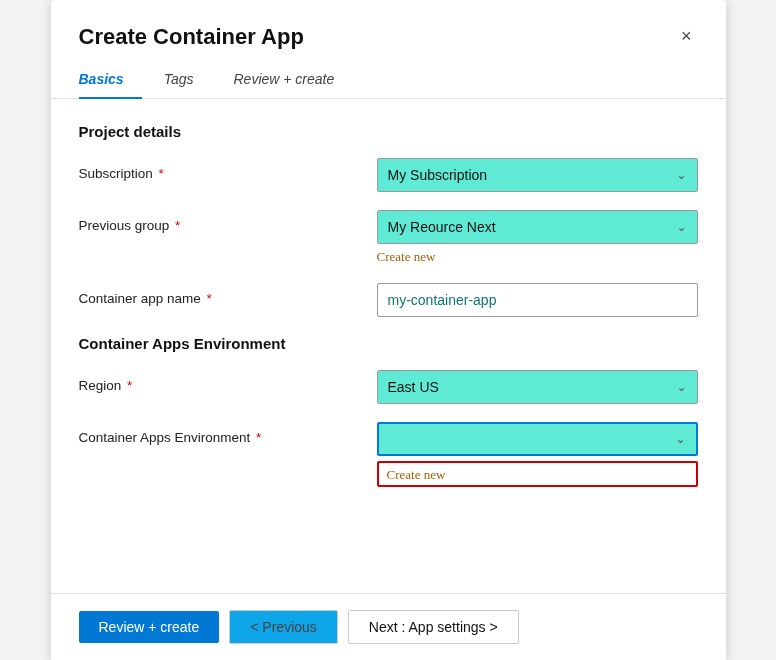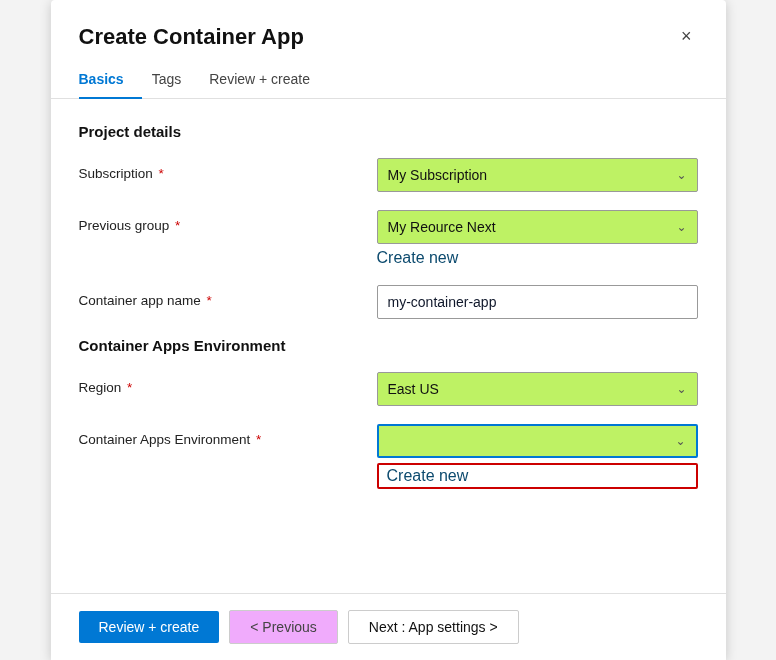--- a/index.html
+++ b/index.html
@@ -39,21 +39,22 @@
       cursor: pointer;
       color: #444;
       padding: 4px 6px;
       border-radius: 2px;
     }
 
     .tabs {
       display: flex;
       border-bottom: 1px solid #e0e0e0;
       padding: 0 28px;
-      gap: 0;
+      gap: 12px;
+      font-style: italic;
     }
     .tab {
       padding: 10px 18px 10px 0;
       font-size: 14px;
       color: #444;
       cursor: pointer;
       border-bottom: 2px solid transparent;
       margin-bottom: -1px;
       margin-right: 10px;
     }
@@ -96,44 +97,45 @@
       flex-direction: column;
     }
     .dropdown {
       display: flex;
       align-items: center;
       border: 1px solid #999;
       border-radius: 2px;
       padding: 6px 10px;
       font-size: 14px;
       color: #111;
-      background: #bef264;
+      background: #5eead4;
       cursor: pointer;
       justify-content: space-between;
       min-height: 34px;
     }
     .dropdown-arrow {
       font-size: 12px;
       color: #555;
       margin-left: 8px;
     }
     .create-new-link {
-      color: #0c4a6e;
-      font-size: 16px;
+      color: #a16207;
+      font-size: 13px;
       margin-top: 5px;
       cursor: pointer;
       text-decoration: none;
       display: inline-block;
+      font-family: Liberation Serif, serif;
     }
     .text-input {
       border: 1px solid #999;
       border-radius: 2px;
       padding: 6px 10px;
       font-size: 14px;
-      color: #0f172a;
+      color: #0f766e;
       min-height: 34px;
       outline: none;
       width: 100%;
     }
 
     .dropdown.focused {
       border: 2px solid #0078d4;
     }
     .create-new-box {
       display: inline-block;
@@ -166,21 +168,21 @@
       background: #0078d4;
       color: #fff;
       border: none;
       padding: 8px 20px;
       font-size: 14px;
       border-radius: 2px;
       cursor: pointer;
       font-weight: 500;
     }
     .btn-secondary {
-      background: #f0abfc;
+      background: #0ea5e9;
       color: #444;
       border: 1px solid #ccc;
       padding: 8px 20px;
       font-size: 14px;
       border-radius: 2px;
       cursor: pointer;
       font-weight: 500;
     }
     .btn-outline {
       background: #fff;

